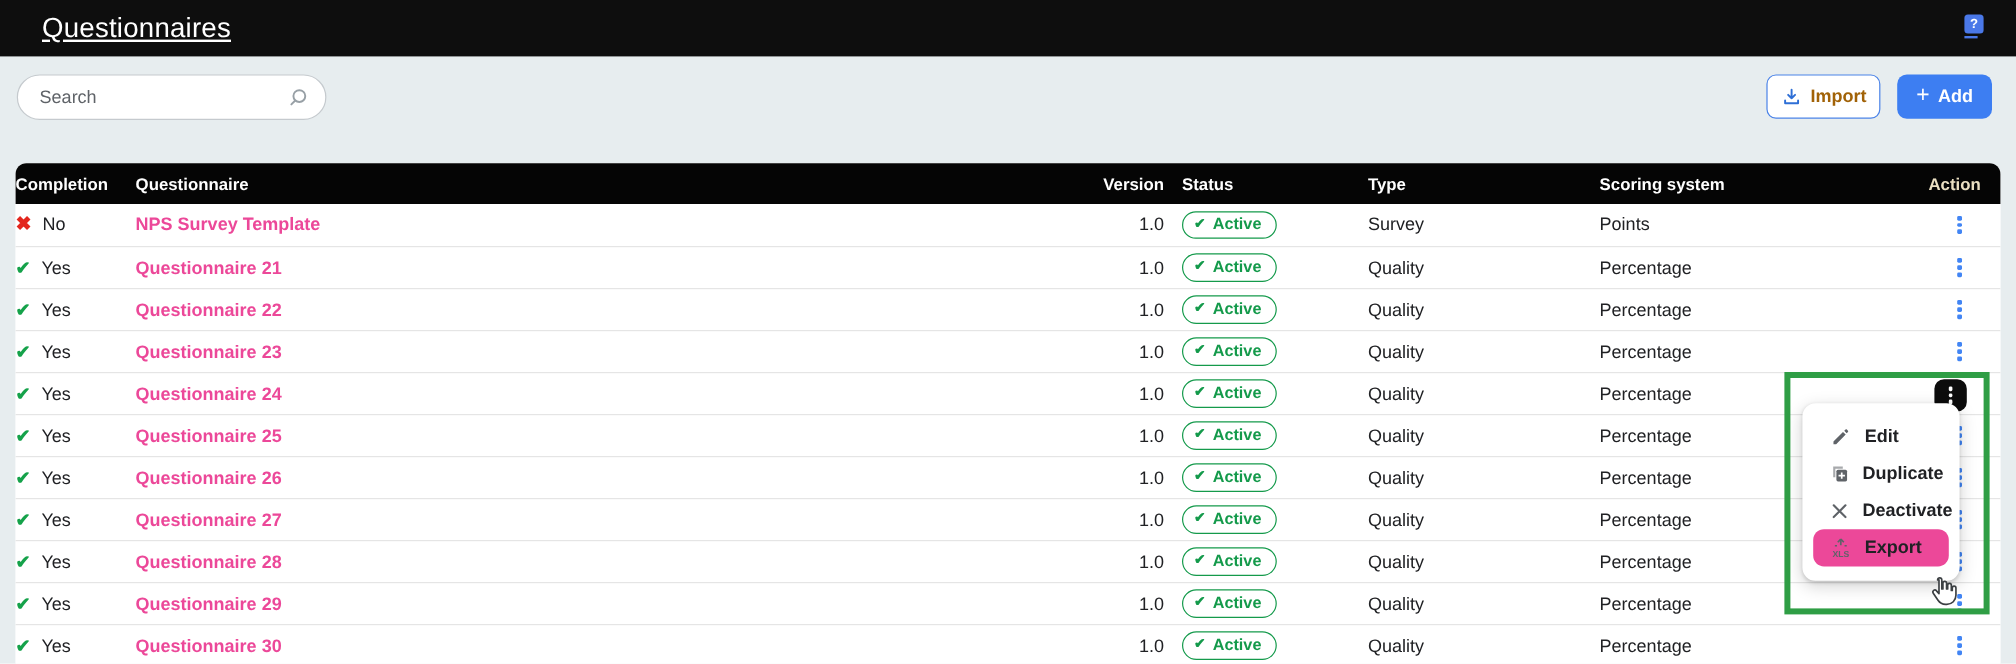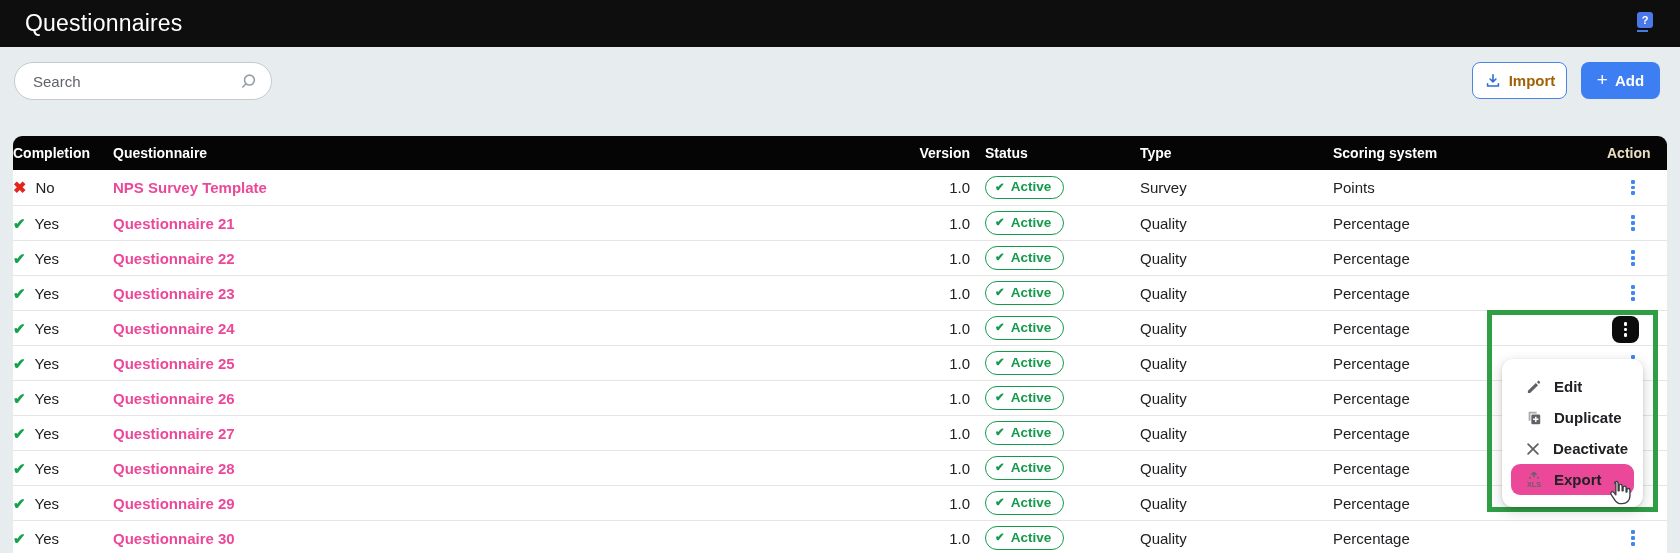--- a/index.html
+++ b/index.html
@@ -6,21 +6,21 @@
   html,body { width:1680px; height:553px; }
   body {
     position:relative; overflow:hidden;
     background:#e7edef;
     font-family:"Liberation Sans", sans-serif;
     -webkit-font-smoothing:antialiased;
   }
 
   
   .topbar { position:absolute; left:0; top:0; width:1680px; height:47px;
-    background:#0e0e0e; color:#fff; display:flex; align-items:center; padding:0 25px; }
+    background:#0e0e0e; color:#fff; display:flex; align-items:center; padding:0 35px;text-decoration:underline; }
   .topbar-title { font-size:23px; font-weight:400; letter-spacing:.2px; }
   .help-icon { position:absolute; right:27px; top:12px; width:16px; height:16px;
     background:#4a78e8; border-radius:3px; color:#fff; font-size:11px; font-weight:bold;
     display:flex; align-items:center; justify-content:center; cursor:pointer; }
   .help-icon::after { content:""; position:absolute; left:0; bottom:-4px; width:11px; height:2px; background:#4a78e8; }
 
   
   .search { position:absolute; left:14px; top:62px; width:258px; height:38px;
     background:#fff; border:1px solid #c5cace; border-radius:19px;
     display:flex; align-items:center; padding:0 13px 0 18px; }
@@ -67,21 +67,21 @@
   .dots i { width:3.6px; height:3.6px; border-radius:1.2px; background:#4285f4; }
 
   
   .annotation-box { position:absolute; left:1487px; top:310px; width:171px; height:202px;
     border:5px solid #2f9e45; z-index:5; pointer-events:none; }
   .active-action-btn { position:absolute; left:1612px; top:316px; width:27px; height:27px;
     border-radius:8px; background:#0c0c0c; display:flex; align-items:center; justify-content:center;
     z-index:6; cursor:pointer; }
   .active-action-btn .dots i { background:#fff; width:3.4px; height:3.4px; }
 
-  .menu { position:absolute; left:1502px; top:359px; width:141px; background:#fff;
+  .menu { position:absolute; left:1502px; top:336px; width:131px; background:#fff;
     border-radius:11px; box-shadow:0 4px 14px rgba(0,0,0,.18), 0 1px 3px rgba(0,0,0,.12);
     padding:12px 0; z-index:7;text-align:center; }
   .menu-item { display:flex; align-items:center; gap:11px; height:31px; margin:0 9px;
     padding:0 6px 0 14px; border-radius:9px; font-size:15px; font-weight:600;
     color:#202124; cursor:pointer; white-space:nowrap; }
   .menu-item.highlighted { background:#ec4899; }
   .mi-icon { width:18px; display:flex; justify-content:center; align-items:center; }
 
   .cursor { position:absolute; left:1603px; top:478px; z-index:9; pointer-events:none; }
 </style>

